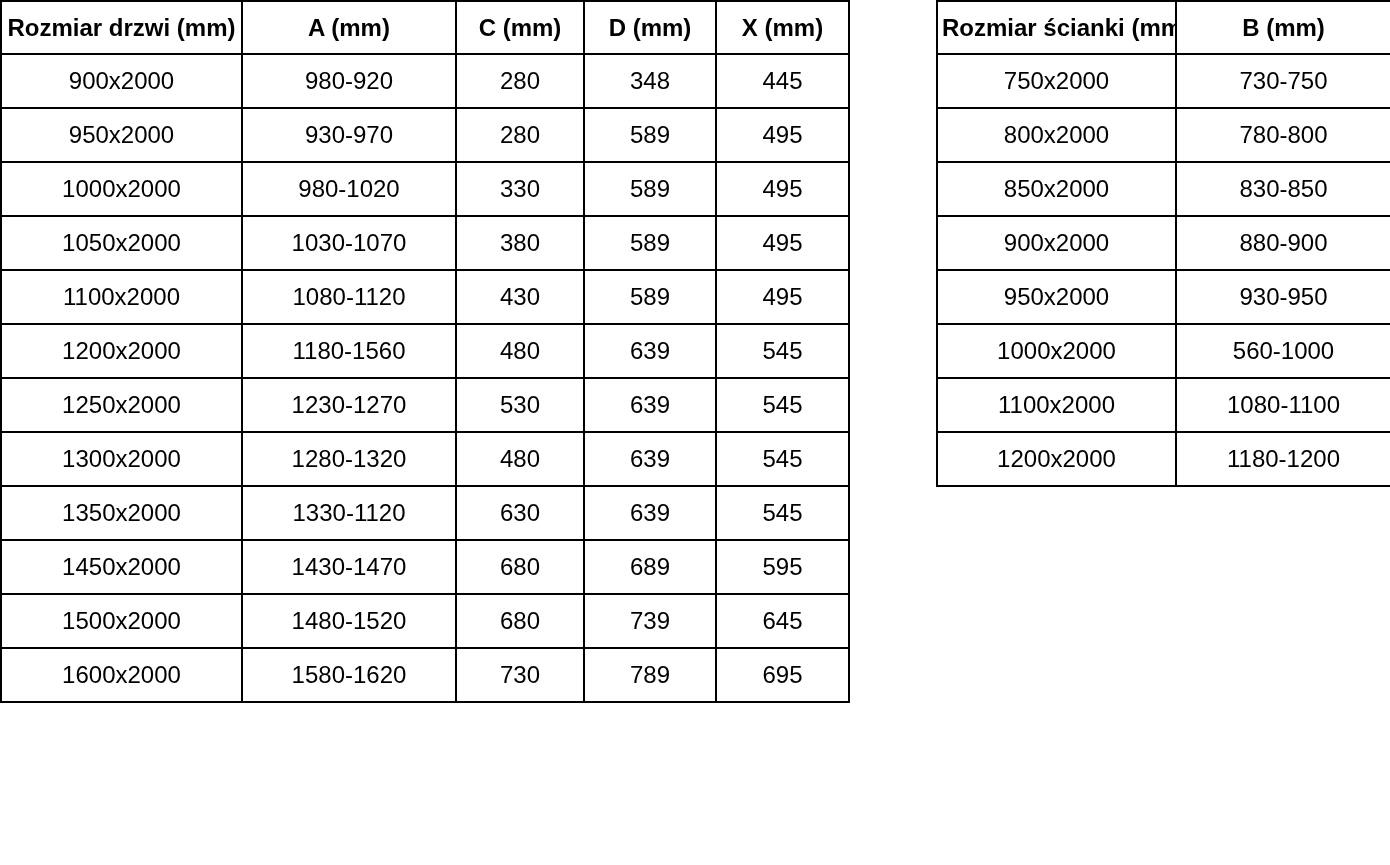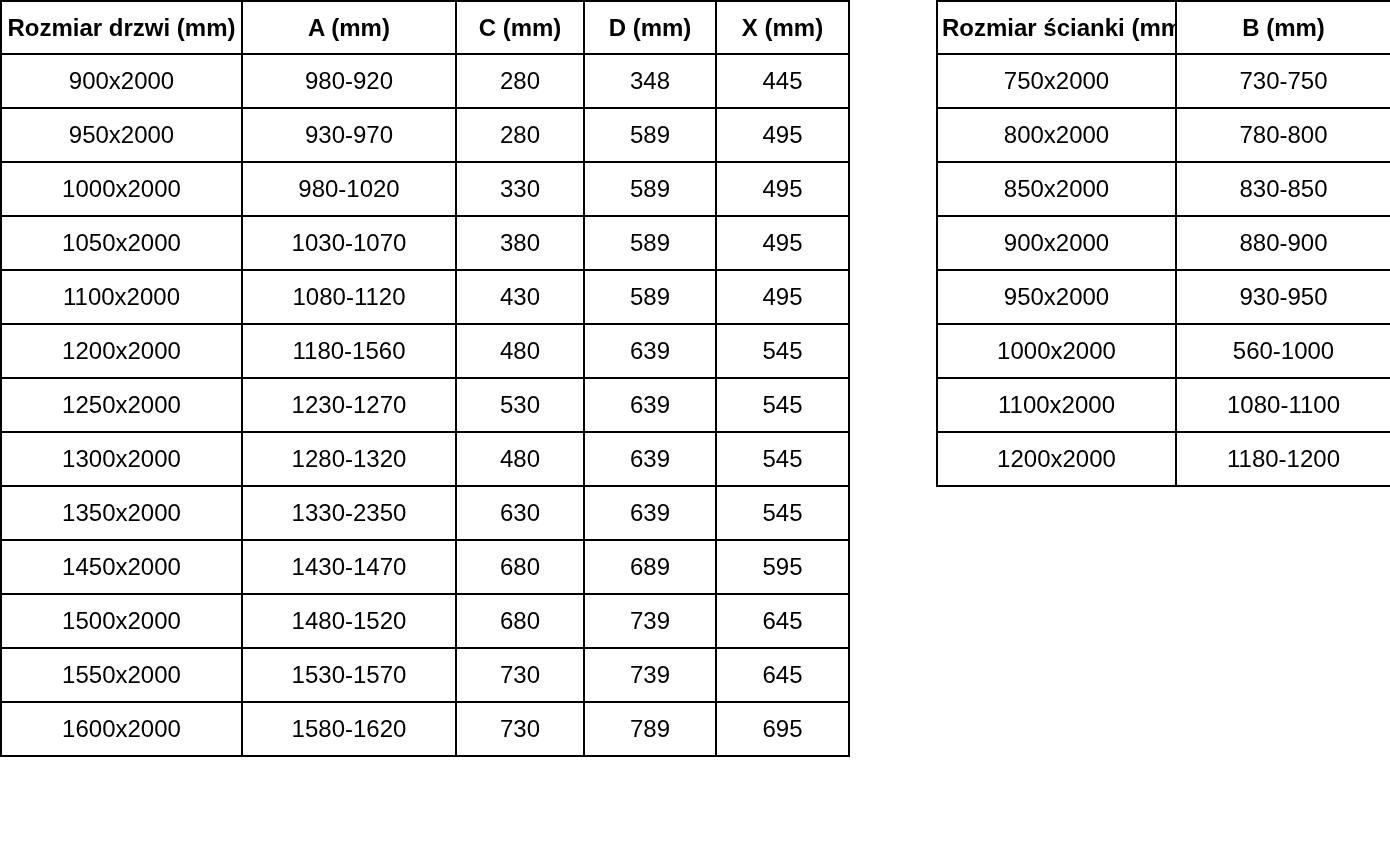--- a/index.html
+++ b/index.html
@@ -135,43 +135,36 @@
         </tr>
         <tr>
           <td>1300x2000</td>
           <td>1280-1320</td>
           <td>480</td>
           <td>639</td>
           <td>545</td>
         </tr>
         <tr>
           <td>1350x2000</td>
-          <td>1330-2350</td>
+          <td>1330-1120</td>
           <td>630</td>
           <td>639</td>
           <td>545</td>
         </tr>
         <tr>
           <td>1450x2000</td>
           <td>1430-1470</td>
           <td>680</td>
           <td>689</td>
           <td>595</td>
         </tr>
         <tr>
           <td>1500x2000</td>
           <td>1480-1520</td>
           <td>680</td>
-          <td>739</td>
-          <td>645</td>
-        </tr>
-        <tr>
-          <td>1550x2000</td>
-          <td>1530-1570</td>
-          <td>730</td>
           <td>739</td>
           <td>645</td>
         </tr>
         <tr>
           <td>1600x2000</td>
           <td>1580-1620</td>
           <td>730</td>
           <td>789</td>
           <td>695</td>
         </tr>

